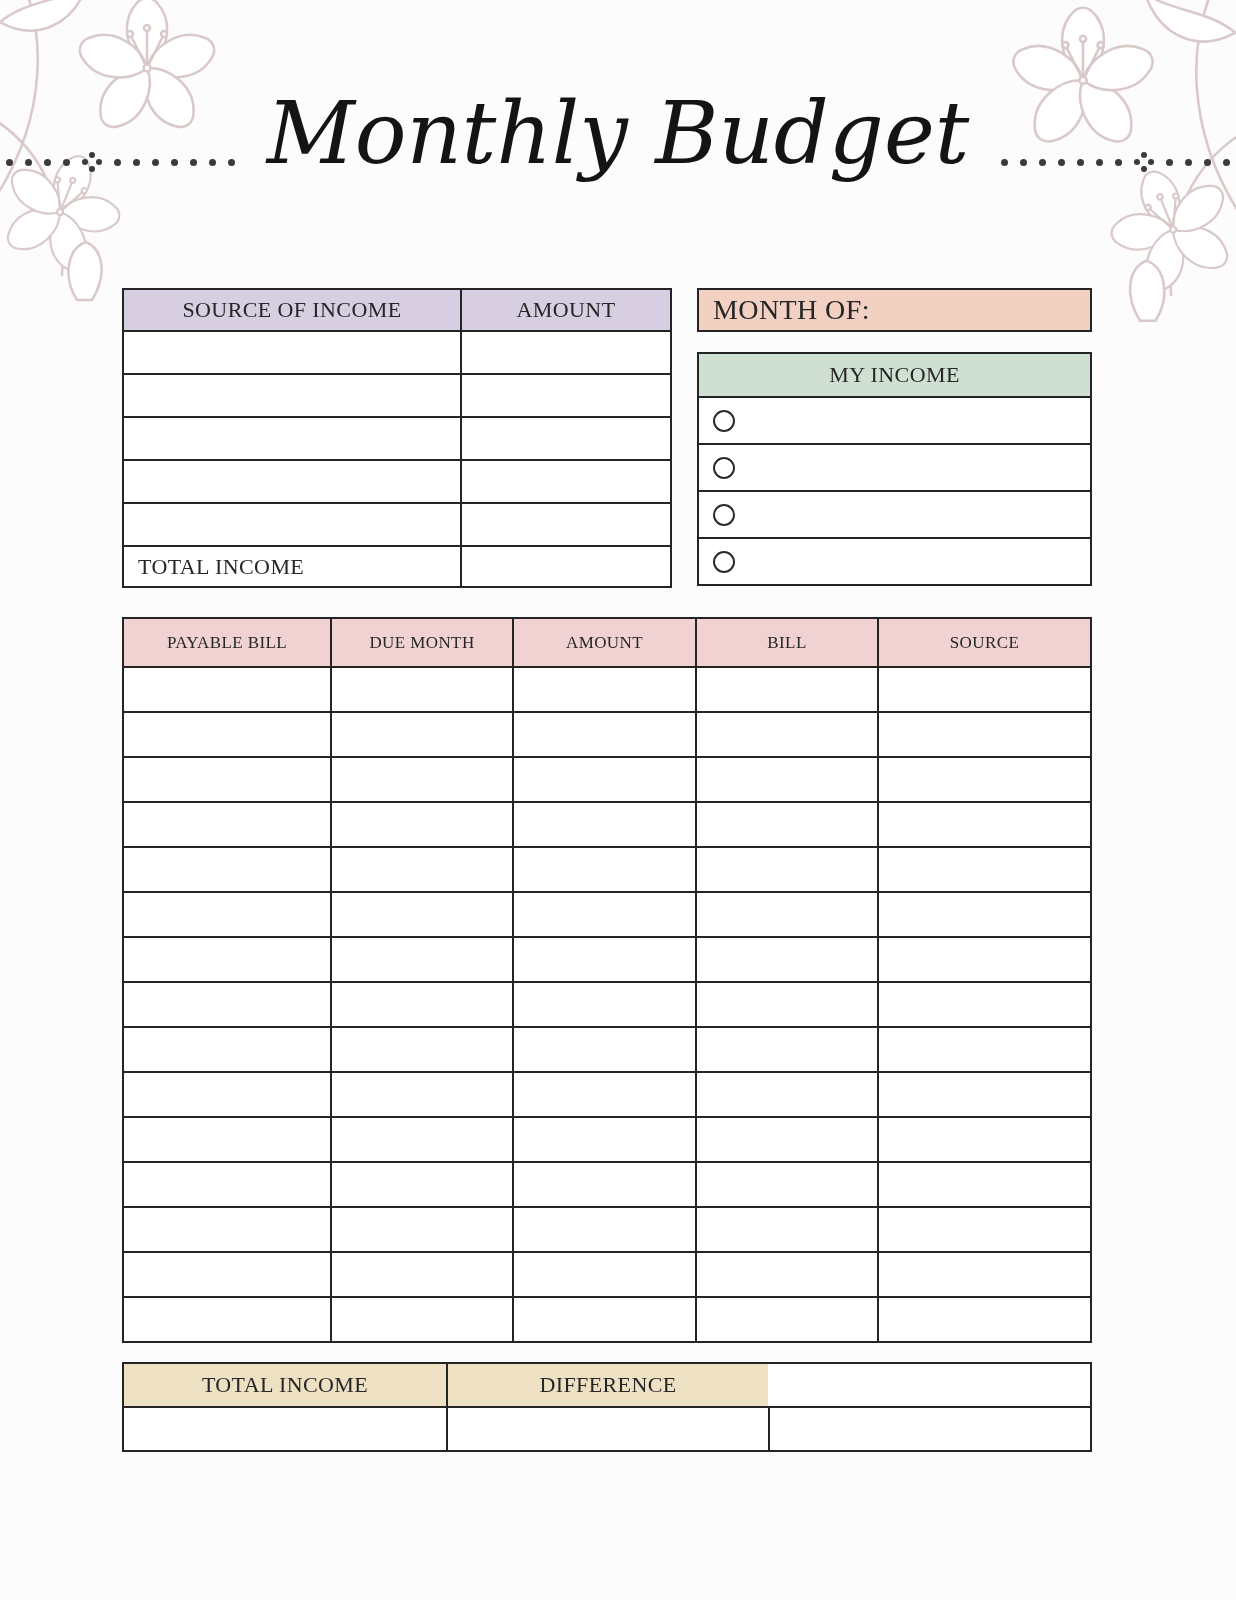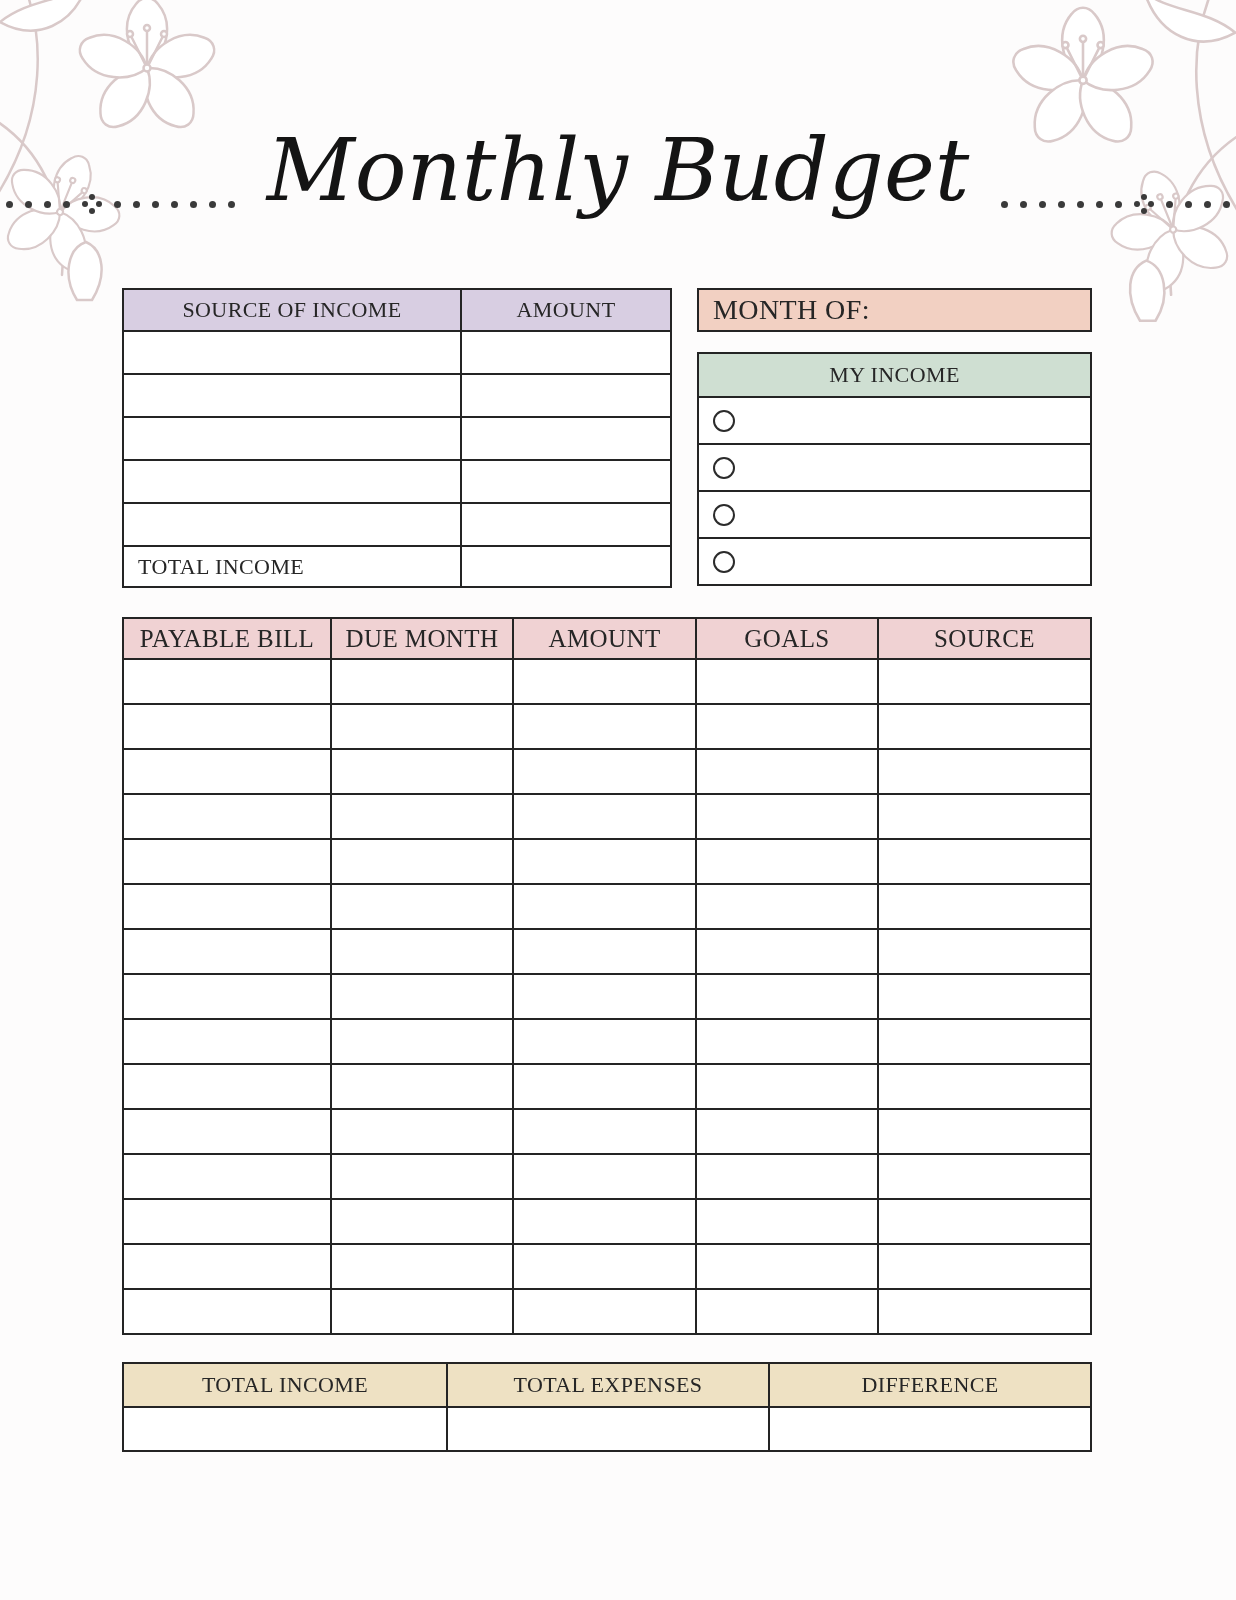--- a/index.html
+++ b/index.html
@@ -19,21 +19,21 @@
     background:#fdfcfc;color:var(--ink);
     font-family:"Liberation Serif","DejaVu Serif",serif;
   }
   
   .floral{position:absolute;pointer-events:none;}
   .floral-tl{left:-18px;top:-30px;width:275px;height:345px;}
   .floral-tr{right:-18px;top:-30px;width:285px;height:375px;transform:scaleX(-1);}
   
   .masthead{
     position:absolute;top:96px;left:0;width:100%;height:160px;
-    display:flex;justify-content:center;align-items:center;gap:32px;
+    display:flex;justify-content:center;align-items:flex-start;gap:32px;
   }
   .page-title{
     font-family:"DejaVu Serif",serif;font-style:italic;
     font-size:86px;line-height:1;color:#141414;white-space:nowrap;
     transform:translateY(-6px);
   }
   .dotrow{display:flex;align-items:center;gap:12px;margin-top:56px;}
   .dot{width:7px;height:7px;border-radius:50%;background:var(--dots);}
   .cluster{position:relative;width:20px;height:20px;}
   .cluster i{position:absolute;width:6px;height:6px;border-radius:50%;background:var(--dots);}
@@ -78,21 +78,21 @@
   .goals .rows .trow{height:45px;display:flex;align-items:center;}
   .goal-circle{
     width:22px;height:22px;border-radius:50%;
     border:2.5px solid #2b2b2b;margin-left:14px;box-sizing:border-box;
     background:#fff;
   }
   
   .expenses{left:122px;top:617px;width:970px;}
   .exp-cols{grid-template-columns:206px 182px:182px;}
   .exp-cols{grid-template-columns:206px 182px 183px 182px 213px;}
-  .expenses .hrow .cell{height:39px;background:var(--expenses-header);font-size:25px;}
+  .expenses .hrow .cell{height:47px;background:var(--expenses-header);font-size:17px;}
   .expenses .rows .cell{height:43px;}
   
   .summary{left:122px;top:1362px;width:970px;}
   .sum-cols{grid-template-columns:322px 322px 322px;}
   .summary .hrow .cell{height:42px;background:var(--summary-header);}
   .summary .rows .cell{height:42px;}
 </style>
 </head>
 <body>
 
@@ -247,21 +247,21 @@
         <span></span>
       </div>
     </div>
 </div>
 
 <div class="tbl expenses">
   <div class="trow hrow exp-cols">
     <div class="cell">PAYABLE BILL</div>
     <div class="cell">DUE MONTH</div>
     <div class="cell">AMOUNT</div>
-    <div class="cell">GOALS</div>
+    <div class="cell">BILL</div>
     <div class="cell">SOURCE</div>
   </div>
   <div class="rows">
 
       <div class="trow exp-cols">
         <div class="cell left"></div>
         <div class="cell"></div>
         <div class="cell"></div>
         <div class="cell"></div>
         <div class="cell"></div>
@@ -377,21 +377,20 @@
         <div class="cell"></div>
         <div class="cell"></div>
         <div class="cell"></div>
       </div>
     </div>
 </div>
 
 <div class="tbl summary">
   <div class="trow hrow sum-cols">
     <div class="cell">TOTAL INCOME</div>
-    <div class="cell">TOTAL EXPENSES</div>
     <div class="cell">DIFFERENCE</div>
   </div>
   <div class="rows">
     <div class="trow sum-cols">
       <div class="cell"></div>
       <div class="cell"></div>
       <div class="cell"></div>
     </div>
   </div>
 </div>

